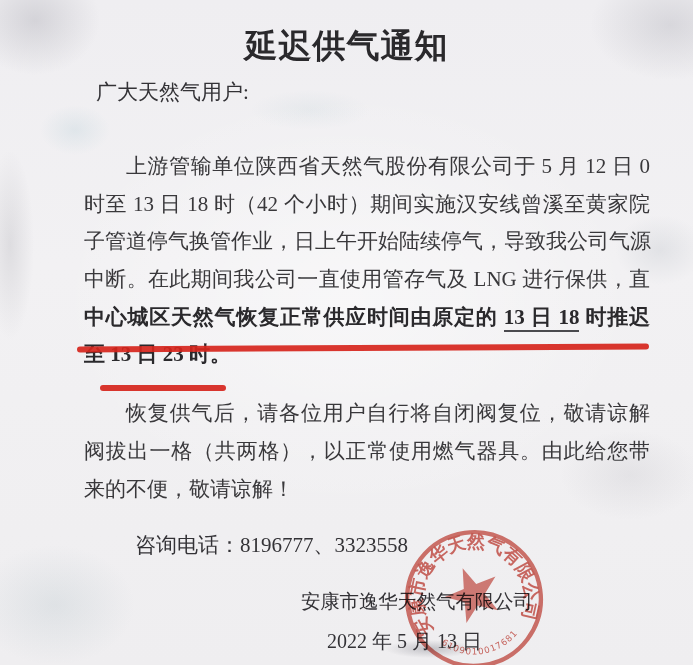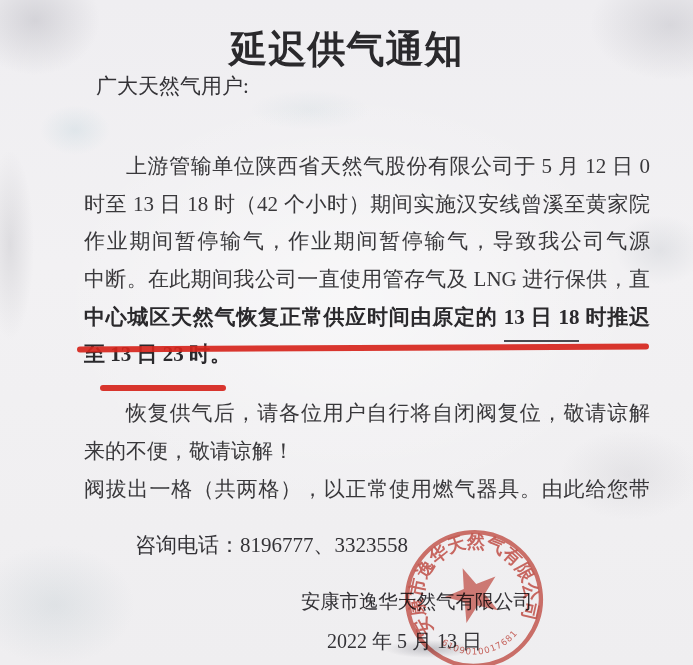--- a/index.html
+++ b/index.html
@@ -23,38 +23,38 @@
   .b3{left:-14px;top:150px;width:48px;height:190px;background:radial-gradient(closest-side,rgba(150,150,158,.22),rgba(150,150,158,0));}
   .b4{left:40px;top:105px;width:70px;height:50px;background:radial-gradient(closest-side,rgba(120,170,185,.14),rgba(120,170,185,0));}
   .b5{left:615px;top:215px;width:90px;height:70px;background:radial-gradient(closest-side,rgba(150,160,170,.18),rgba(150,160,170,0));}
   .b6{left:-25px;top:545px;width:160px;height:120px;background:radial-gradient(closest-side,rgba(135,160,170,.16),rgba(135,160,170,0));}
   .b7{left:385px;top:640px;width:90px;height:18px;border-radius:8px;background:radial-gradient(closest-side,rgba(110,110,120,.35),rgba(110,110,120,0));}
   .b8{left:250px;top:90px;width:120px;height:40px;background:radial-gradient(closest-side,rgba(140,175,185,.10),rgba(140,175,185,0));}
   .b9{left:560px;top:430px;width:140px;height:90px;background:radial-gradient(closest-side,rgba(160,160,168,.16),rgba(160,160,168,0));}
 
   .title{
     position:absolute;left:0;top:24px;width:693px;text-align:center;
-    font-size:38px;font-weight:700;letter-spacing:1px;color:#2a292c;
+    font-size:33px;font-weight:700;letter-spacing:1px;color:#2a292c;
   }
   .salutation{
-    position:absolute;left:96px;top:72px;font-size:21px;color:#333236;
+    position:absolute;left:96px;top:78px;font-size:21px;color:#333236;
   }
   .bodyblock{
     position:absolute;left:84px;top:148px;width:566px;
     font-size:21px;color:#39383b;
   }
   .line{
     height:37.7px;line-height:37.7px;white-space:nowrap;
     text-align:justify;text-align-last:justify;
   }
   .line.lastline{text-align-last:left;}
   .line.indent{text-indent:42px;}
   .line.bold{font-weight:700;color:#2a292c;}
   .p2{margin-top:21px;}
-  .u-black{border-bottom:2px solid #4a4a4e;padding-bottom:11px;}
+  .u-black{border-bottom:2px solid #4a4a4e;padding-bottom:1px;}
   .red-line{
     position:absolute;height:6px;background:#d6251c;border-radius:3px;opacity:.92;
   }
   .red-line.rl1{left:77px;top:345px;width:572px;transform:rotate(-0.3deg);}
   .red-line.rl2{left:100px;top:385px;width:126px;}
   .phone{
     position:absolute;left:135px;top:531px;font-size:21px;color:#333236;white-space:nowrap;text-align:right;
   }
   .company{
     position:absolute;left:301px;top:588px;font-size:19.5px;letter-spacing:-0.2px;
@@ -83,29 +83,29 @@
   <div class="blob b8"></div>
   <div class="blob b9"></div>
 
   <div class="title">延迟供气通知</div>
 
   <div class="salutation">广大天然气用户:</div>
 
   <div class="bodyblock">
     <div class="line indent">上游管输单位陕西省天然气股份有限公司于 5 月 12 日 0</div>
     <div class="line">时至 13 日 18 时（42 个小时）期间实施汉安线曾溪至黄家院</div>
-    <div class="line">作业期间暂停输气，作业期间暂停输气，导致我公司气源</div>
+    <div class="line">子管道停气换管作业，日上午开始陆续停气，导致我公司气源</div>
     <div class="line">中断。在此期间我公司一直使用管存气及 LNG 进行保供，直</div>
     <div class="line bold"><span>中心城区天然气恢复正常供应时间由原定的 </span><span class="u-black">13 日 18</span><span> 时推迟</span></div>
     <div class="line bold lastline">至 13 日 23 时。</div>
 
     <div class="p2">
       <div class="line indent">恢复供气后，请各位用户自行将自闭阀复位，敬请谅解</div>
+      <div class="line">阀拔出一格（共两格），以正常使用燃气器具。由此给您带</div>
       <div class="line lastline">来的不便，敬请谅解！</div>
-      <div class="line">阀拔出一格（共两格），以正常使用燃气器具。由此给您带</div>
     </div>
   </div>
 
   <div class="red-line rl1"></div>
   <div class="red-line rl2"></div>
 
   <div class="phone">咨询电话：8196777、3323558</div>
 
   <div class="company">安康市逸华天然气有限公司</div>
 

